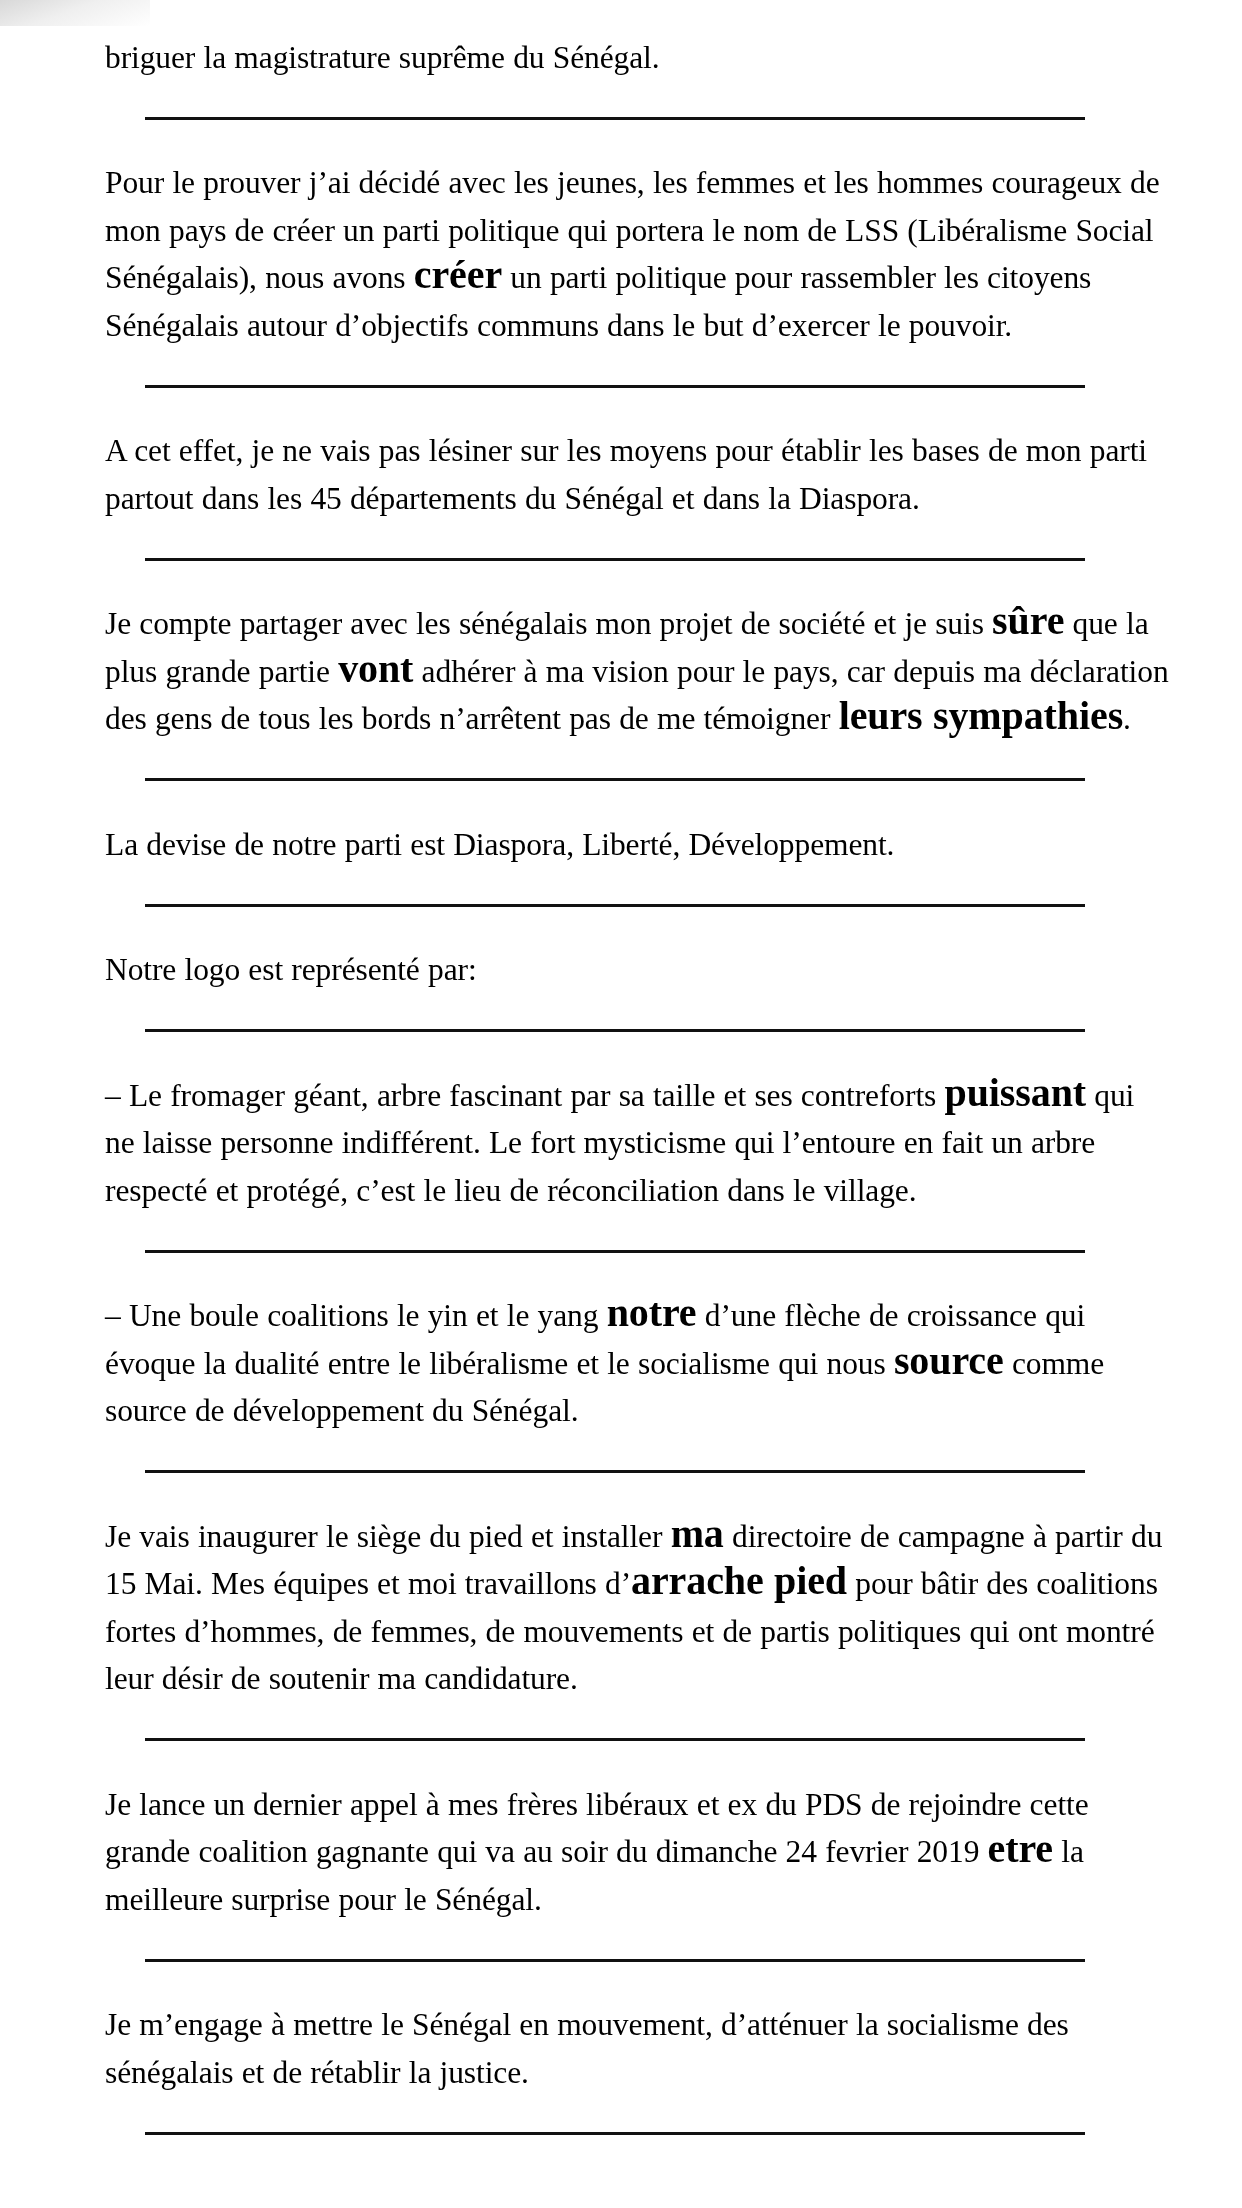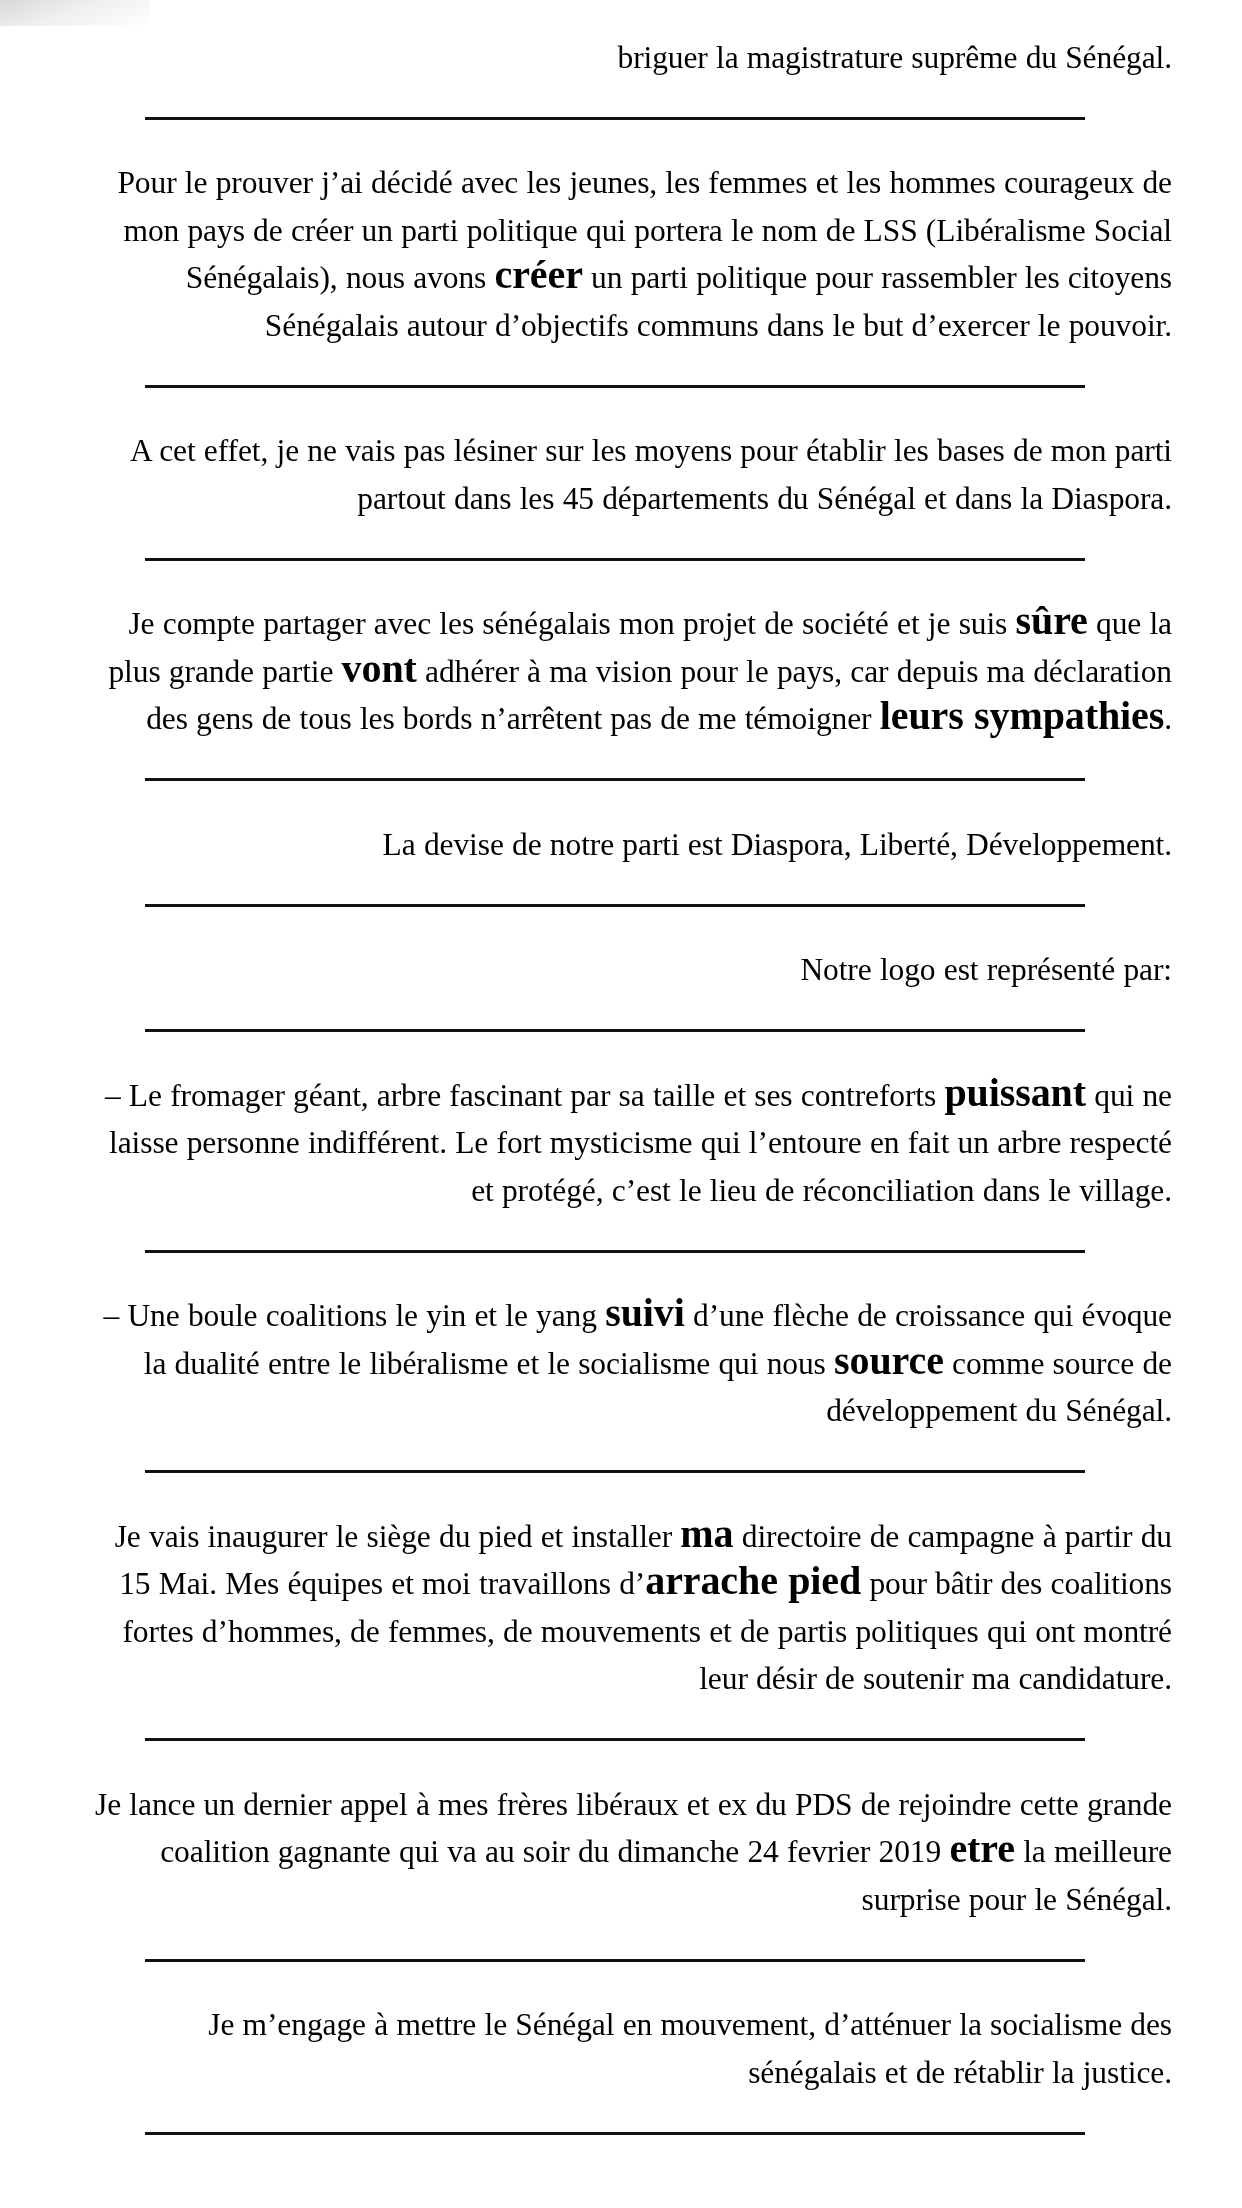--- a/index.html
+++ b/index.html
@@ -32,24 +32,24 @@
     width: 1242px;
   }
 
   .block {
     margin: 0;
     padding: 0 0 0 0;
   }
 
   
   .para {
-    padding: 8px 70px 4px 80px;
+    padding: 8px 70px 4px 105px;
     font-size: 31.5px;
     line-height: 47.5px;
-    text-align: right;
+    text-align: left;
     letter-spacing: -0.1px;
     word-spacing: 0.5px;
   }
 
   
   .rule {
     height: 0;
     border: 0;
     border-top: 3px solid #111;
     margin: 0 0 0 145px;
@@ -95,21 +95,21 @@
     </div>
     <div class="block">
       <p class="para"><span>Notre logo est représenté par:</span></p>
       <div class="rule"></div>
     </div>
     <div class="block">
       <p class="para"><span>– Le fromager géant, arbre fascinant par sa taille et ses contreforts </span><span class="hl">puissant</span><span> qui ne laisse personne indifférent. Le fort mysticisme qui l’entoure en fait un arbre respecté et protégé, c’est le lieu de réconciliation dans le village.</span></p>
       <div class="rule"></div>
     </div>
     <div class="block">
-      <p class="para"><span>– Une boule coalitions le yin et le yang </span><span class="hl">suivi</span><span> d’une flèche de croissance qui évoque la dualité entre le libéralisme et le socialisme qui nous </span><span class="hl">source</span><span> comme source de développement du Sénégal.</span></p>
+      <p class="para"><span>– Une boule coalitions le yin et le yang </span><span class="hl">notre</span><span> d’une flèche de croissance qui évoque la dualité entre le libéralisme et le socialisme qui nous </span><span class="hl">source</span><span> comme source de développement du Sénégal.</span></p>
       <div class="rule"></div>
     </div>
     <div class="block">
       <p class="para"><span>Je vais inaugurer le siège du pied et installer </span><span class="hl">ma</span><span> directoire de campagne à partir du 15 Mai. Mes équipes et moi travaillons d’</span><span class="hl">arrache pied</span><span> pour bâtir des coalitions fortes d’hommes, de femmes, de mouvements et de partis politiques qui ont montré leur désir de soutenir ma candidature.</span></p>
       <div class="rule"></div>
     </div>
     <div class="block">
       <p class="para"><span>Je lance un dernier appel à mes frères libéraux et ex du PDS de rejoindre cette grande coalition gagnante qui va au soir du dimanche 24 fevrier 2019 </span><span class="hl">etre</span><span> la meilleure surprise pour le Sénégal.</span></p>
       <div class="rule"></div>
     </div>

